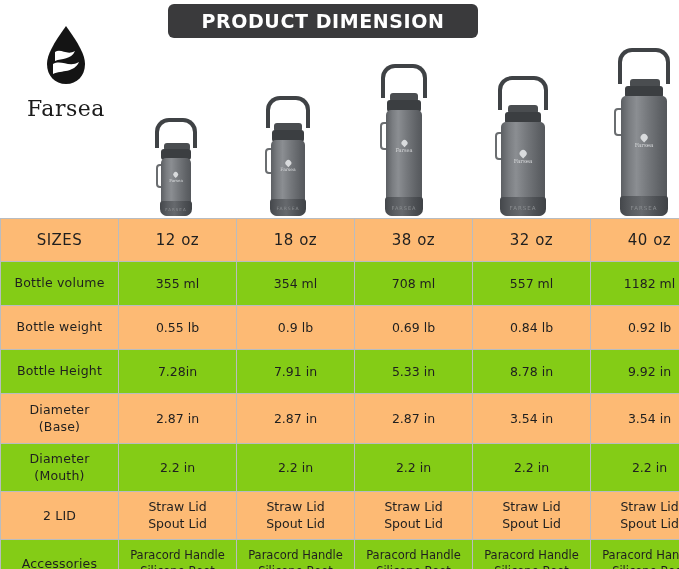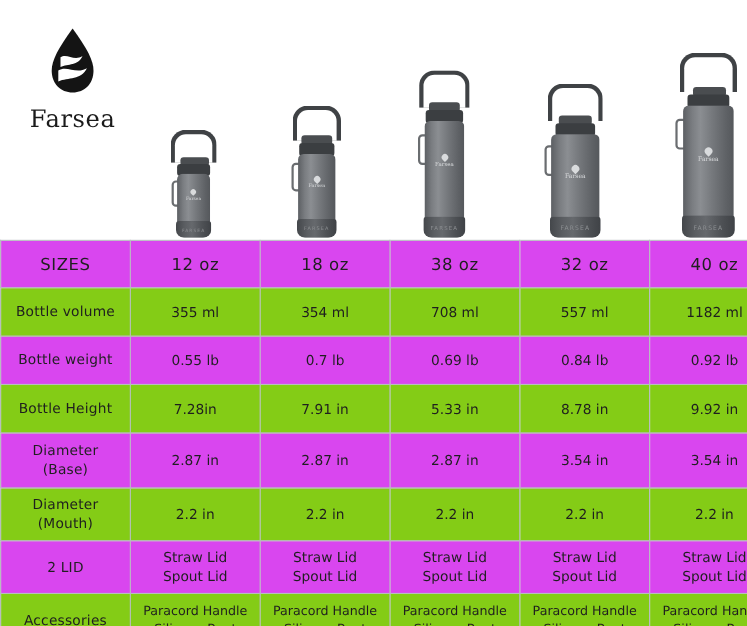--- a/index.html
+++ b/index.html
@@ -183,33 +183,36 @@
     letter-spacing: 0.5px;
   }
   table.spec td.label {
     font-size: 12.5px;
     letter-spacing: 0.2px;
   }
   tr.shade td {
     background: #84cc16;
   }
   tr.plain td {
-    background: #d946ef;
+    background: #fdba74;
   }
   table.spec td.col0 { width: 113px; }
   table.spec td.datacell { width: 113px; }
   .two-line { line-height: 1.35; }
 </style>
 </head>
 <body>
 
 <div class="page">
 
   <div class="header">
 
+    <div class="title-pill">
+      <span>PRODUCT DIMENSION</span>
+    </div>
 
     <div class="brand">
       <div class="brand-mark">
         <svg viewBox="0 0 70 70" width="70" height="70" aria-hidden="true">
           <path d="M35 4 C22 22 16 33 16 42 C16 54 24 62 35 62 C46 62 54 54 54 42 C54 33 48 22 35 4 Z" fill="#141414"></path>
           <path d="M24 30 C30 26 36 34 44 29 C40 38 31 36 24 39 Z" fill="#ffffff"></path>
           <path d="M22 42 C30 37 38 46 48 40 C43 51 31 48 22 52 Z" fill="#ffffff"></path>
         </svg>
       </div>
       <div class="brand-name">Farsea</div>
@@ -317,21 +320,21 @@
           <td class="datacell">355 ml</td>
           <td class="datacell">354 ml</td>
           <td class="datacell">708 ml</td>
           <td class="datacell">557 ml</td>
           <td class="datacell">1182 ml</td>
         </tr>
 
         <tr class="plain" style="height:44px;">
           <td class="col0 label two-line">Bottle weight</td>
           <td class="datacell">0.55 lb</td>
-          <td class="datacell">0.7 lb</td>
+          <td class="datacell">0.9 lb</td>
           <td class="datacell">0.69 lb</td>
           <td class="datacell">0.84 lb</td>
           <td class="datacell">0.92 lb</td>
         </tr>
 
         <tr class="shade" style="height:44px;">
           <td class="col0 label two-line">Bottle Height</td>
           <td class="datacell">7.28in</td>
           <td class="datacell">7.91 in</td>
           <td class="datacell">5.33 in</td>

